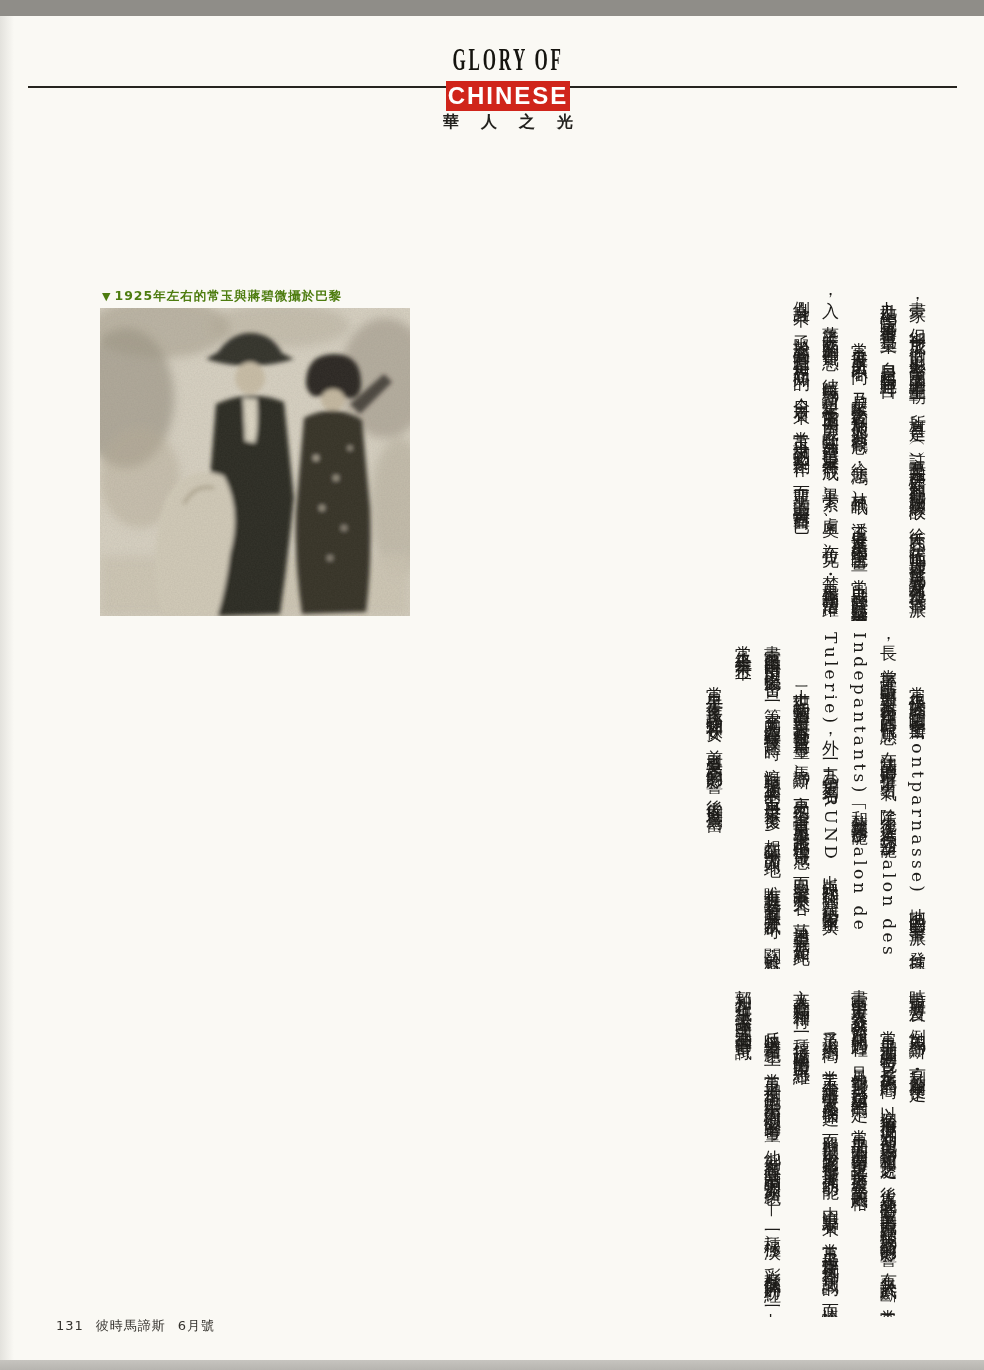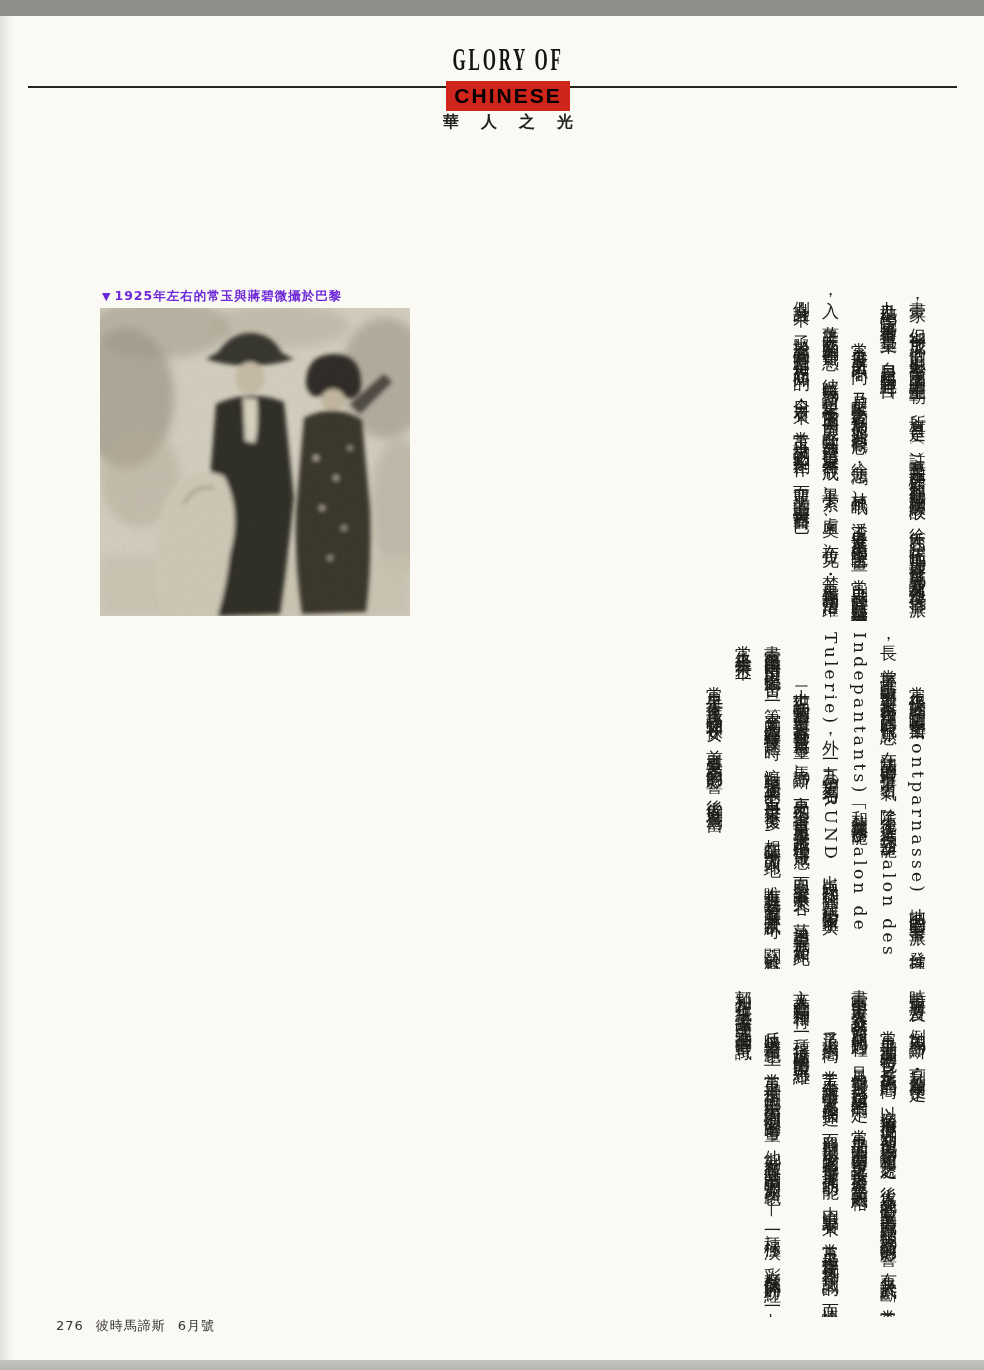--- a/index.html
+++ b/index.html
@@ -18,32 +18,32 @@
     white-space:nowrap;
   }
   .rule { position:absolute; top:70px; left:28px; width:929px; height:2px; background:#26241f; z-index:0; }
   .red-box {
     position:absolute; top:65px; left:446px; width:124px; height:30px;
     background:#d0251b; z-index:1;
     display:flex; align-items:center; justify-content:center;
   }
   .red-box span {
     font-family:"Liberation Sans","DejaVu Sans",sans-serif; font-weight:700;
-    font-size:21px; letter-spacing:2px; color:#000000;
+    font-size:24px; letter-spacing:2px; color:#ffffff;
   }
   .sub-cn {
     position:absolute; top:96px; left:16px; width:984px; text-align:center;
     font-family:"DejaVu Sans","Liberation Sans",sans-serif; font-weight:700;
     font-size:16px; letter-spacing:22px; text-indent:22px; color:#22211d;
   }
   
   .caption {
     position:absolute; top:272px; left:102px;
     font-family:"DejaVu Sans","Liberation Sans",sans-serif;
-    font-size:12.5px; font-weight:700; color:#6d28d9; letter-spacing:1px;
+    font-size:12.5px; font-weight:700; color:#4d7c0f; letter-spacing:1px;
     white-space:nowrap;
   }
   .caption .marker { margin-right:3px; font-size:11px; }
   .photo { position:absolute; top:292px; left:100px; width:310px; height:308px; }
   .photo svg { display:block; }
   
   .vband {
     position:absolute;
     writing-mode:vertical-rl; text-orientation:mixed;
     font-size:17px; letter-spacing:3.3px; line-height:29px;
@@ -155,19 +155,19 @@
   </div>
 
   <div class="vband band-bottom">
     <p>時畫壇所普及，例如馬諦斯、亨利・摩爾便是。</p>
     <p class="indent">常玉早期油畫的特色之一是形色的約簡。以這個角度便可測知他與馬諦斯相異之處，後人單純的將常玉的畫風歸結於馬諦斯的影響，有失於武斷。常玉在炒坑街畫室中曾與友人談及努力於簡化的過程，足見他對形式自始至終的篤定。常玉早期的油畫勿寧說更接近於表現主義的風格。</p>
     <p class="indent">爲了追求約簡，常玉不在繪畫中做太多的描述，而務期以最少的形色發揮最大的功能，由這點看來，常玉是極富現代創作意識的，而這恰恰亦與中國文人畫的精神相符；一種接近極限的表現思維。</p>
     <p class="indent">反映繪畫顏色上，常玉早期作品也顯示出簡約慎密的考量。他刻意在黑白基調中加添顏色——一種極淡、彩度極低的粉紅。一九五〇年代郭柏川在宣紙上表達中國式油畫的嘗試可</p>
   </div>
 
   <div class="footer">
-    <span>276</span><span>彼時馬諦斯</span><span>6月號</span>
+    <span>131</span><span>彼時馬諦斯</span><span>6月號</span>
   </div>
 
   <div class="scan-left"></div>
   <div class="scan-bottom"></div>
 
 </div>
 
 </body></html>

